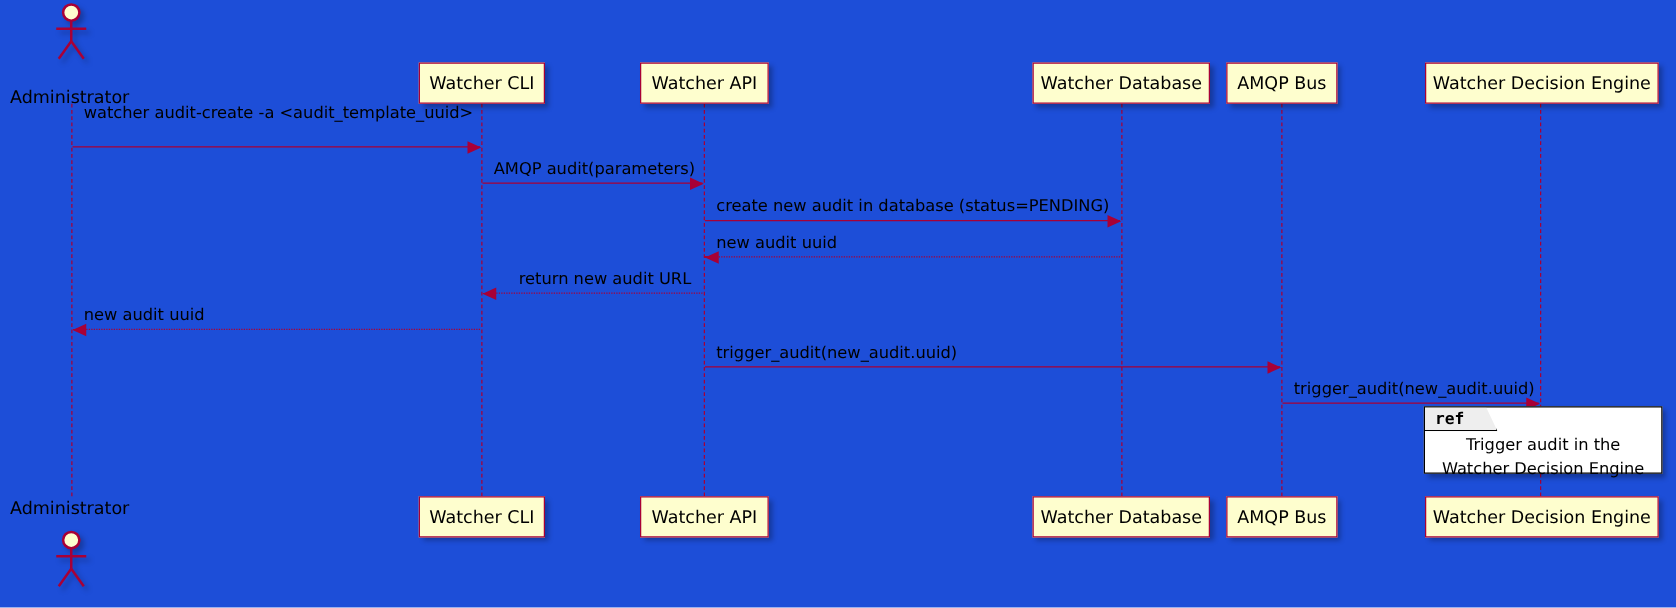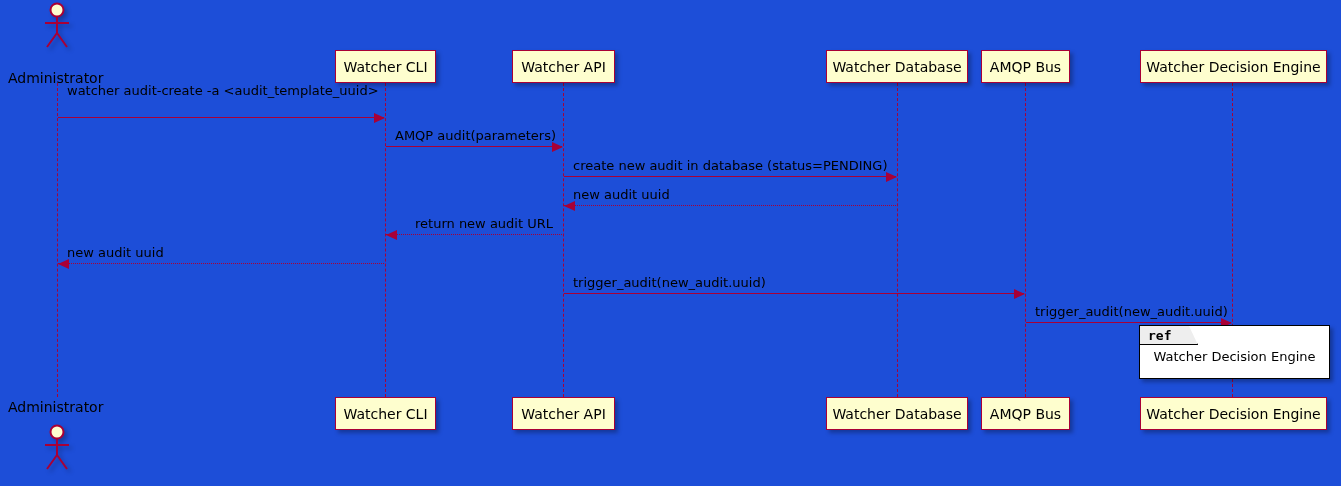--- a/index.html
+++ b/index.html
@@ -196,16 +196,17 @@
     <div class="msg-label" style="left: 67px; top: 246px;">new audit uuid</div>
     <div class="msg-line" style="left: 564px; top: 293px; width: 460px;"></div>
     <div class="arrow-head right" style="left: 1014px; top: 289px;"></div>
     <div class="msg-label" style="left: 573px; top: 276px;">trigger_audit(new_audit.uuid)</div>
     <div class="msg-line" style="left: 1026px; top: 322px; width: 205px;"></div>
     <div class="arrow-head right" style="left: 1221px; top: 318px;"></div>
     <div class="msg-label" style="left: 1035px; top: 305px;">trigger_audit(new_audit.uuid)</div>
     <div class="ref-box" style="left: 1139px; top: 325px; width: 191px; height: 54px;">
       <div class="ref-tab" style="width: 58px;">ref</div>
       <div class="ref-body">
+        <span>Trigger audit in the</span>
         <span>Watcher Decision Engine</span>
       </div>
     </div>
   </div>
 
 </body></html>

